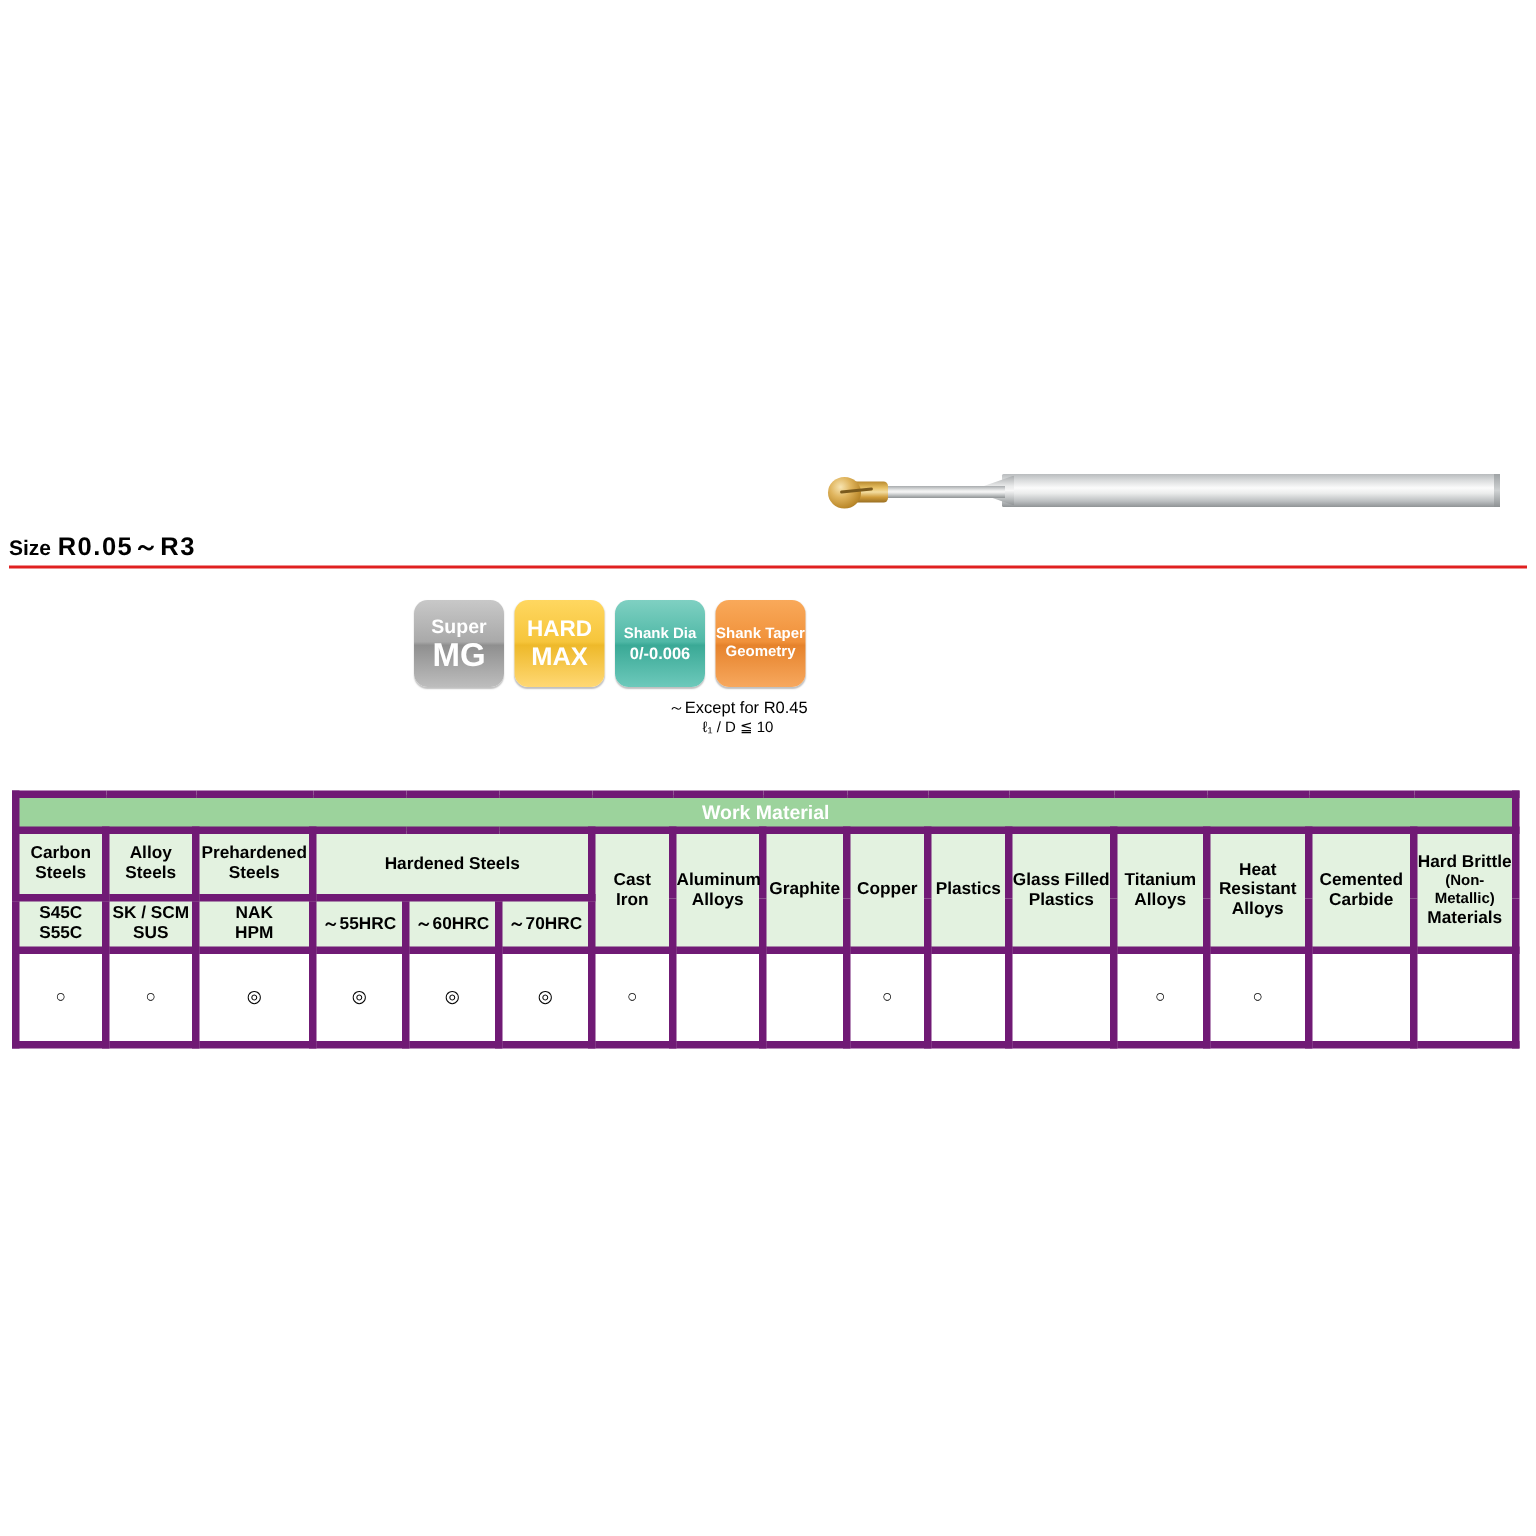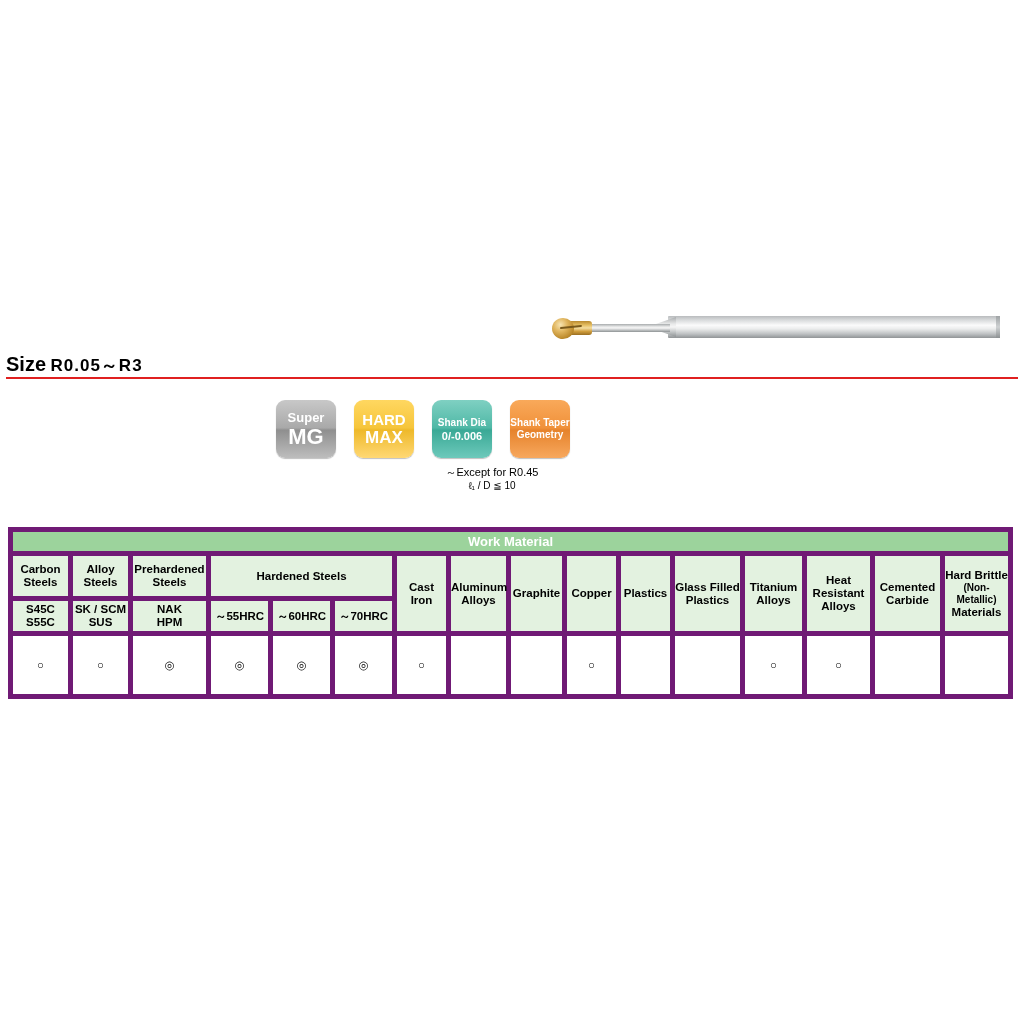--- a/index.html
+++ b/index.html
@@ -97,21 +97,21 @@
   
   .size-line {
     position: absolute;
     left: 6px;
     top: 353px;
     font-size: 16px;
     font-weight: bold;
     letter-spacing: 0px;
   }
   .size-line .size-label {
-    font-size: 20px;
+    font-size: 14px;
     margin-top: 31px;
   }
   .size-line .size-value {
     font-size: 17px;
     letter-spacing: 1px;
   }
   .red-rule {
     position: absolute;
     left: 6px;
     top: 377px;
@@ -130,21 +130,21 @@
     letter-spacing: 2px;
     font-family: "DejaVu Sans", sans-serif;
     line-height: 64px;
   }
 
   .badges {
     position: absolute;
     left: 236px;
     top: 400px;
     display: flex;
-    gap: 18px;
+    gap: 7px;
     align-items: flex-start;
     padding-left: 40px;
   }
   .badge {
     width: 60px;
     height: 58px;
     border-radius: 9px;
     display: flex;
     flex-direction: column;
     align-items: center;

